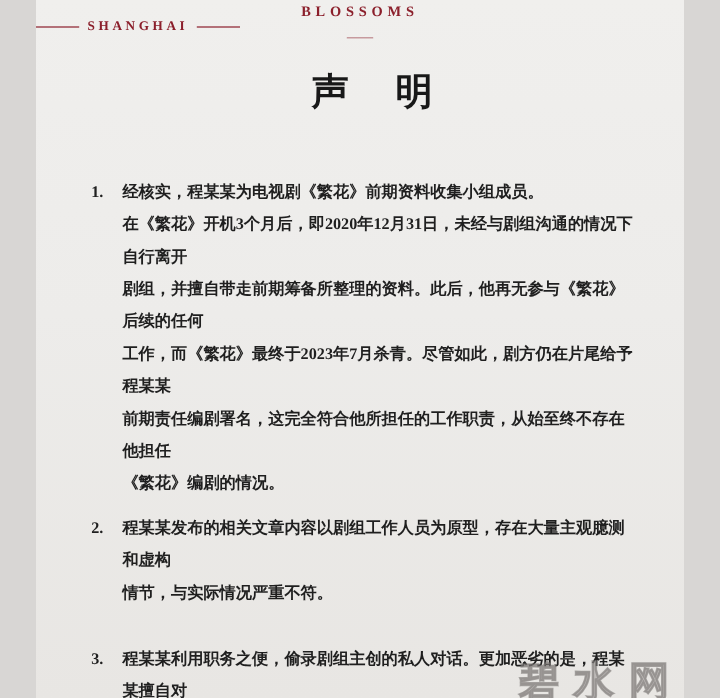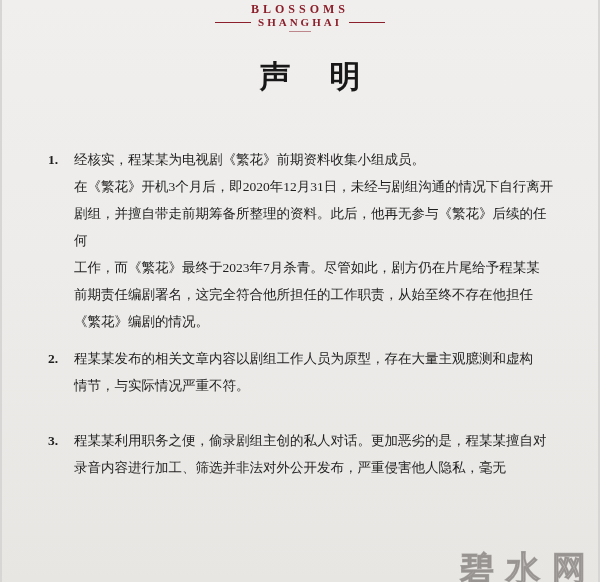--- a/index.html
+++ b/index.html
@@ -1,18 +1,18 @@
 <!DOCTYPE html>
 <html><head>
 <meta charset="utf-8">
 <style>
   html,body{margin:0;padding:0;background:#d8d6d4;}
   .page{
     position:relative;
-    width:596px;height:582px;
+    width:540px;height:582px;
     margin:0 auto;
     overflow:hidden;
     background:linear-gradient(180deg,#f0efed 0%,#edecea 45%,#e8e6e3 100%);
     font-family:"Liberation Serif","DejaVu Serif",serif;
     color:#1f1f1f;
   }
   
   .logo{ text-align:center; padding-top:2px; color:#8b1f2b; }
   .logo-top{
     font-size:12px; font-weight:700; letter-spacing:4px; line-height:14px;
@@ -20,21 +20,21 @@
   .logo-main{
     display:inline-block;
     font-size:62px; font-weight:700; line-height:70px;
     letter-spacing:-3px;
     padding:0 7px;
     border-left:1px dotted rgba(139,31,43,.55);
     border-right:1px dotted rgba(139,31,43,.55);
     text-shadow:1px 1px 0 rgba(139,31,43,.25);
   }
   .logo-bottom{
-    display:flex; align-items:center; justify-content:center; gap:7px;
+    display:flex; align-items:center; justify-content:flex-start; gap:7px;
     font-size:11px; font-weight:700; letter-spacing:3px; line-height:13px;
   }
   .logo-rule{ width:36px; height:1px; background:#8b1f2b; }
   .logo-dash{ width:22px; height:1px; background:rgba(139,31,43,.5); margin:2px auto 0; }
   
   .title{
     margin:24px 0 0; text-align:center;
     font-size:31px; font-weight:700; letter-spacing:4px; line-height:42px;
     color:#181818;
     padding-left:24px;
@@ -50,21 +50,21 @@
   .item{ display:flex; }
   .item:nth-child(2){ margin-top:10px; }
   .item:nth-child(3){ margin-top:28px; }
   .item-num{
     flex:none; width:26px;
     font-size:13.5px; font-weight:700; line-height:27px;
   }
   .item-body{ flex:1; }
   .para{
     margin:0;
-    font-size:13.5px; font-weight:400; line-height:27px;
+    font-size:13.5px; font-weight:700; line-height:27px;
     white-space:pre-wrap;
   }
   
   .watermark{
     position:absolute; right:0; bottom:-6px;
     font-size:34px; font-weight:700; letter-spacing:12px; line-height:38px;
     color:rgba(128,125,122,0.42);
     -webkit-text-stroke:1px rgba(120,117,114,0.55);
     pointer-events:none;
   }

